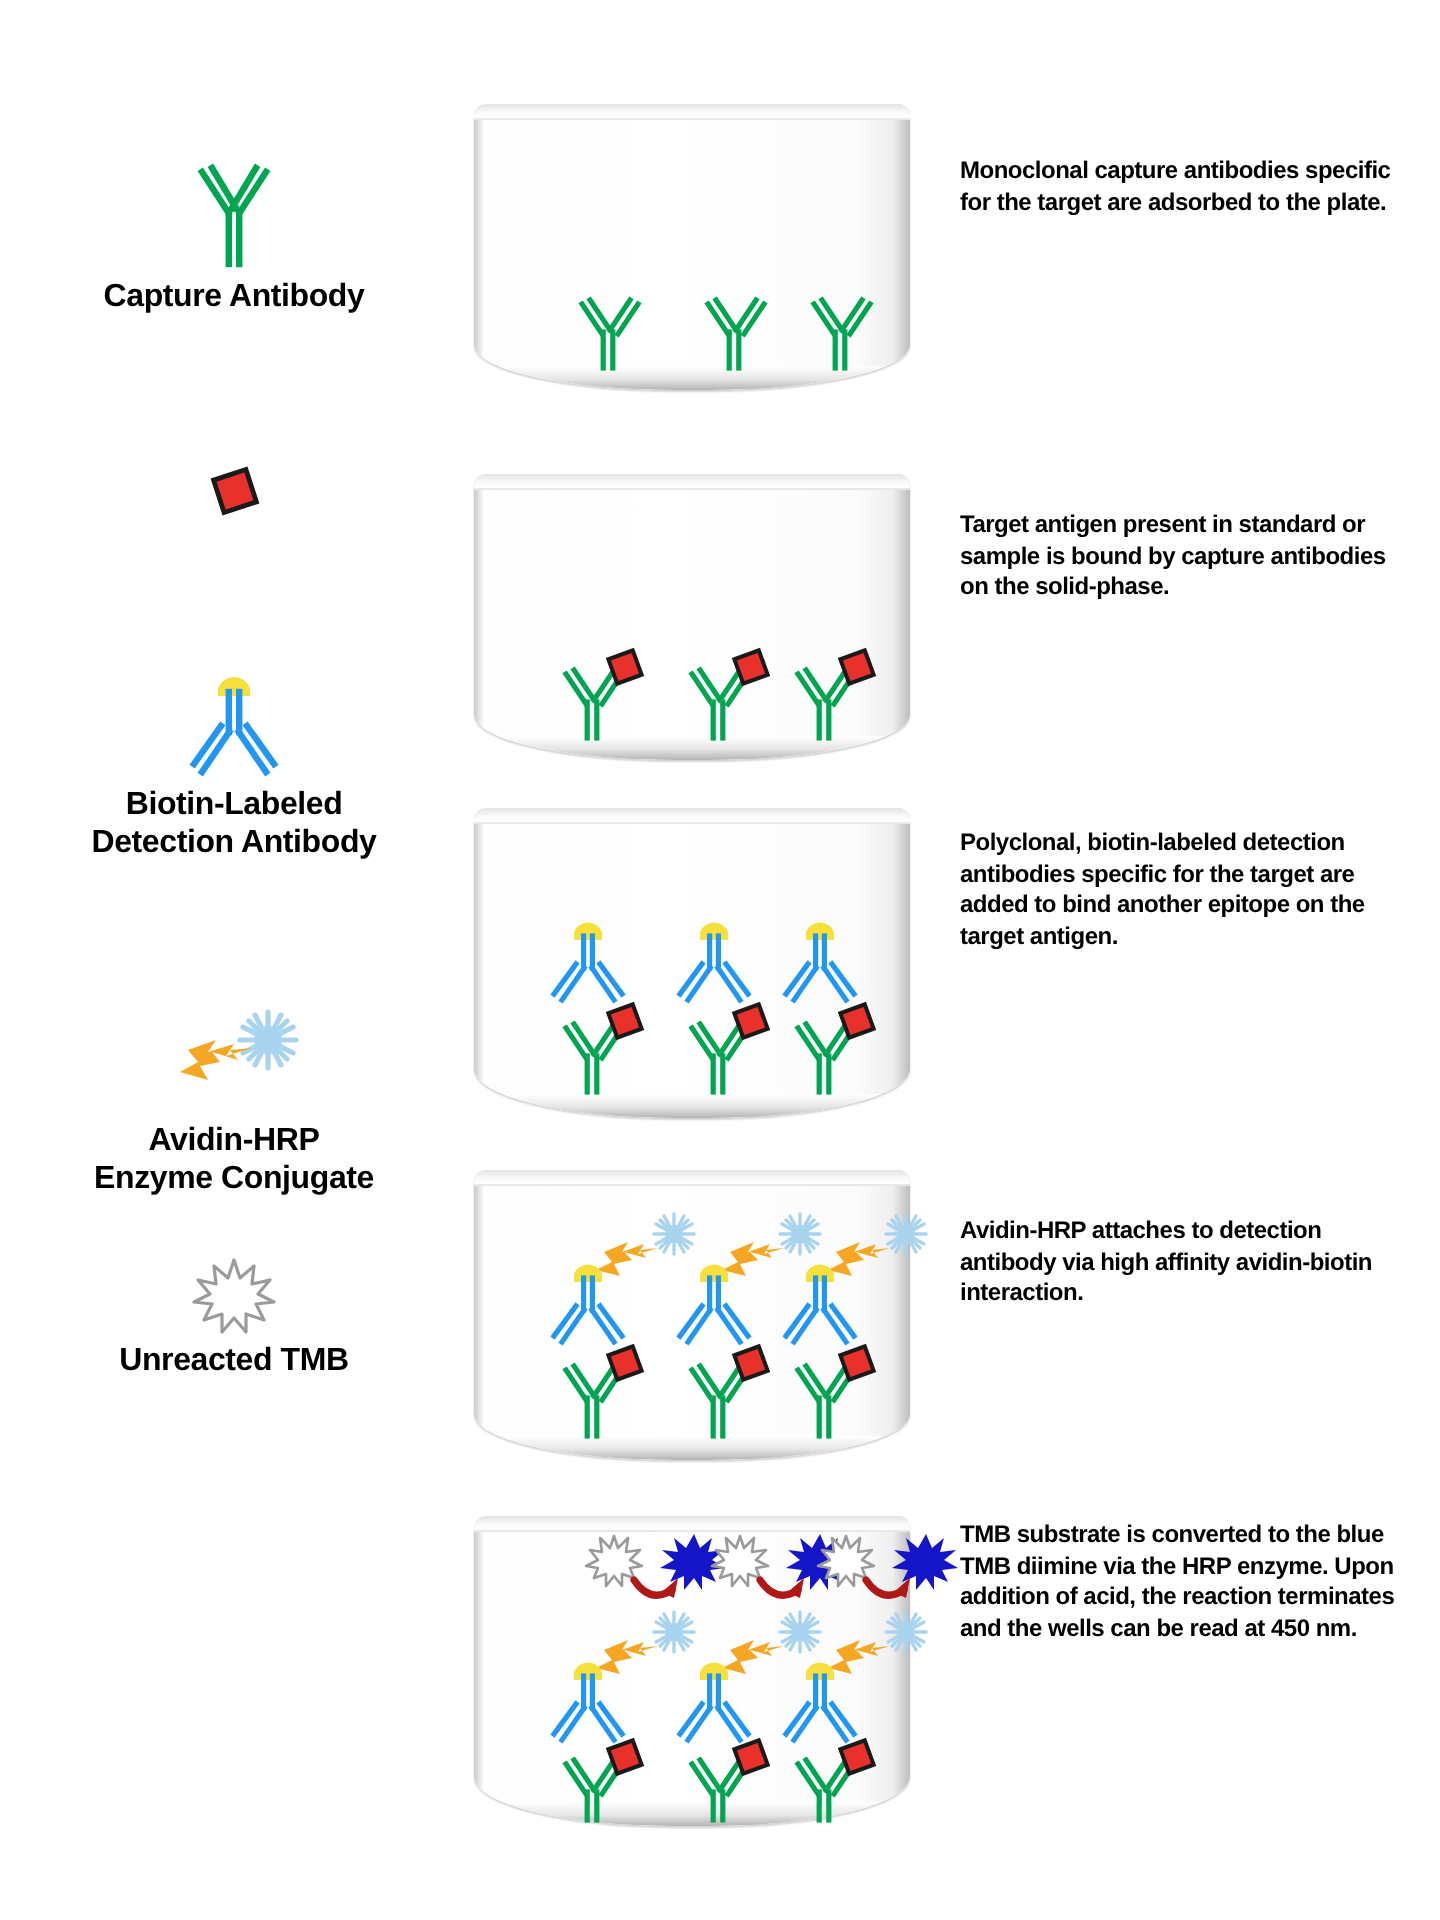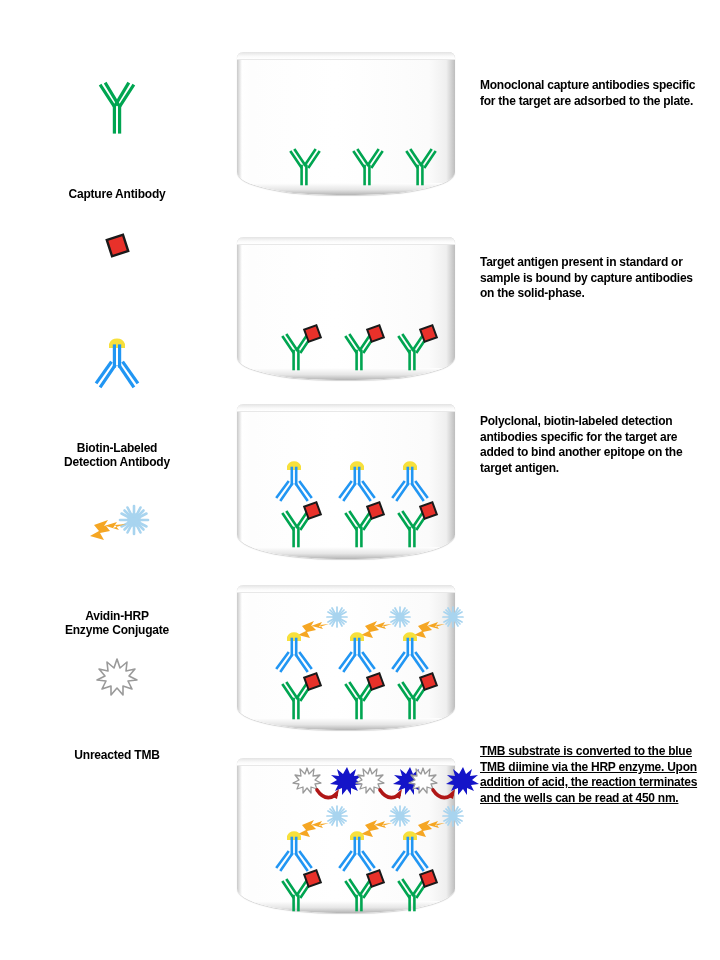--- a/index.html
+++ b/index.html
@@ -28,27 +28,26 @@
     left: 2px;
     text-align: center;
   }
   .legend-art {
     height: 62px;
     position: relative;
     display: block;
   }
   .legend-art svg { display: block; margin: 0 auto; }
   .legend-label {
-    font-size: 12px;
+    font-size: 16px;
     font-weight: bold;
     color: #000000;
     line-height: 1.18;
     letter-spacing: -0.2px;
     white-space: pre-line;
-    margin-top: 47px;
   }
 
   
   .well {
     position: absolute;
     left: 237px;
     width: 218px;
   }
   .well-body {
     position: absolute;
@@ -156,21 +155,21 @@
               <path d="M74.5 13.5 L49.5 26.5"></path>
           </g>
         </g>
         <path d="M54 24 L41 28 L45 22 L32 26 L36 20 L22 25 L27 31 L18 36 L32 40 L28 33 L38 31 L34 26 L47 30 L43 25 Z" fill="#f5a623"></path>
       </svg>
     </span>
     <div class="legend-label">Avidin-HRP
 Enzyme Conjugate</div>
   </div>
 
-  <div class="legend-item" style="top:655px;">
+  <div class="legend-item" style="top:626px;">
     <span class="legend-art" style="height:46px;">
       <svg width="46" height="44" viewBox="0 0 46 44">
         <path d="M23 4 L26 13 L33 7 L32 16 L41 14 L35 21 L43 25 L34 26 L38 34 L29 31 L29 40
                  L23 33 L17 40 L17 31 L8 34 L12 26 L3 25 L11 21 L5 14 L14 16 L13 7 L20 13 Z" fill="#ffffff" stroke="#9a9a9a" stroke-width="1.6" stroke-linejoin="round"></path>
       </svg>
     </span>
     <div class="legend-label">Unreacted TMB</div>
   </div>
 
 
@@ -570,15 +569,16 @@
             <path d="M39.4 138 L39.4 152"></path>
         </g>
         <rect x="47" y="114" width="13" height="13" fill="#e8312a" stroke="#1a1a1a" stroke-width="2" transform="rotate(-20 53.5 120.5)"></rect>
       </g>
     </svg>
   </div>
 
   <div class="step-text" style="top:78px;">Monoclonal capture antibodies specific for the target are adsorbed to the plate.</div>
   <div class="step-text" style="top:255px;">Target antigen present in standard or sample is bound by capture antibodies on the solid-phase.</div>
   <div class="step-text" style="top:414px;">Polyclonal, biotin-labeled detection antibodies specific for the target are added to bind another epitope on the target antigen.</div>
-  <div class="step-text" style="top:744px;text-decoration:underline;">TMB substrate is converted to the blue TMB diimine via the HRP enzyme. Upon addition of acid, the reaction terminates and the wells can be read at 450 nm.</div>
+  <div class="step-text" style="top:608px;">Avidin-HRP attaches to detection antibody via high affinity avidin-biotin interaction.</div>
+  <div class="step-text" style="top:760px;">TMB substrate is converted to the blue TMB diimine via the HRP enzyme. Upon addition of acid, the reaction terminates and the wells can be read at 450 nm.</div>
 
 </div>
 
 </body></html>

